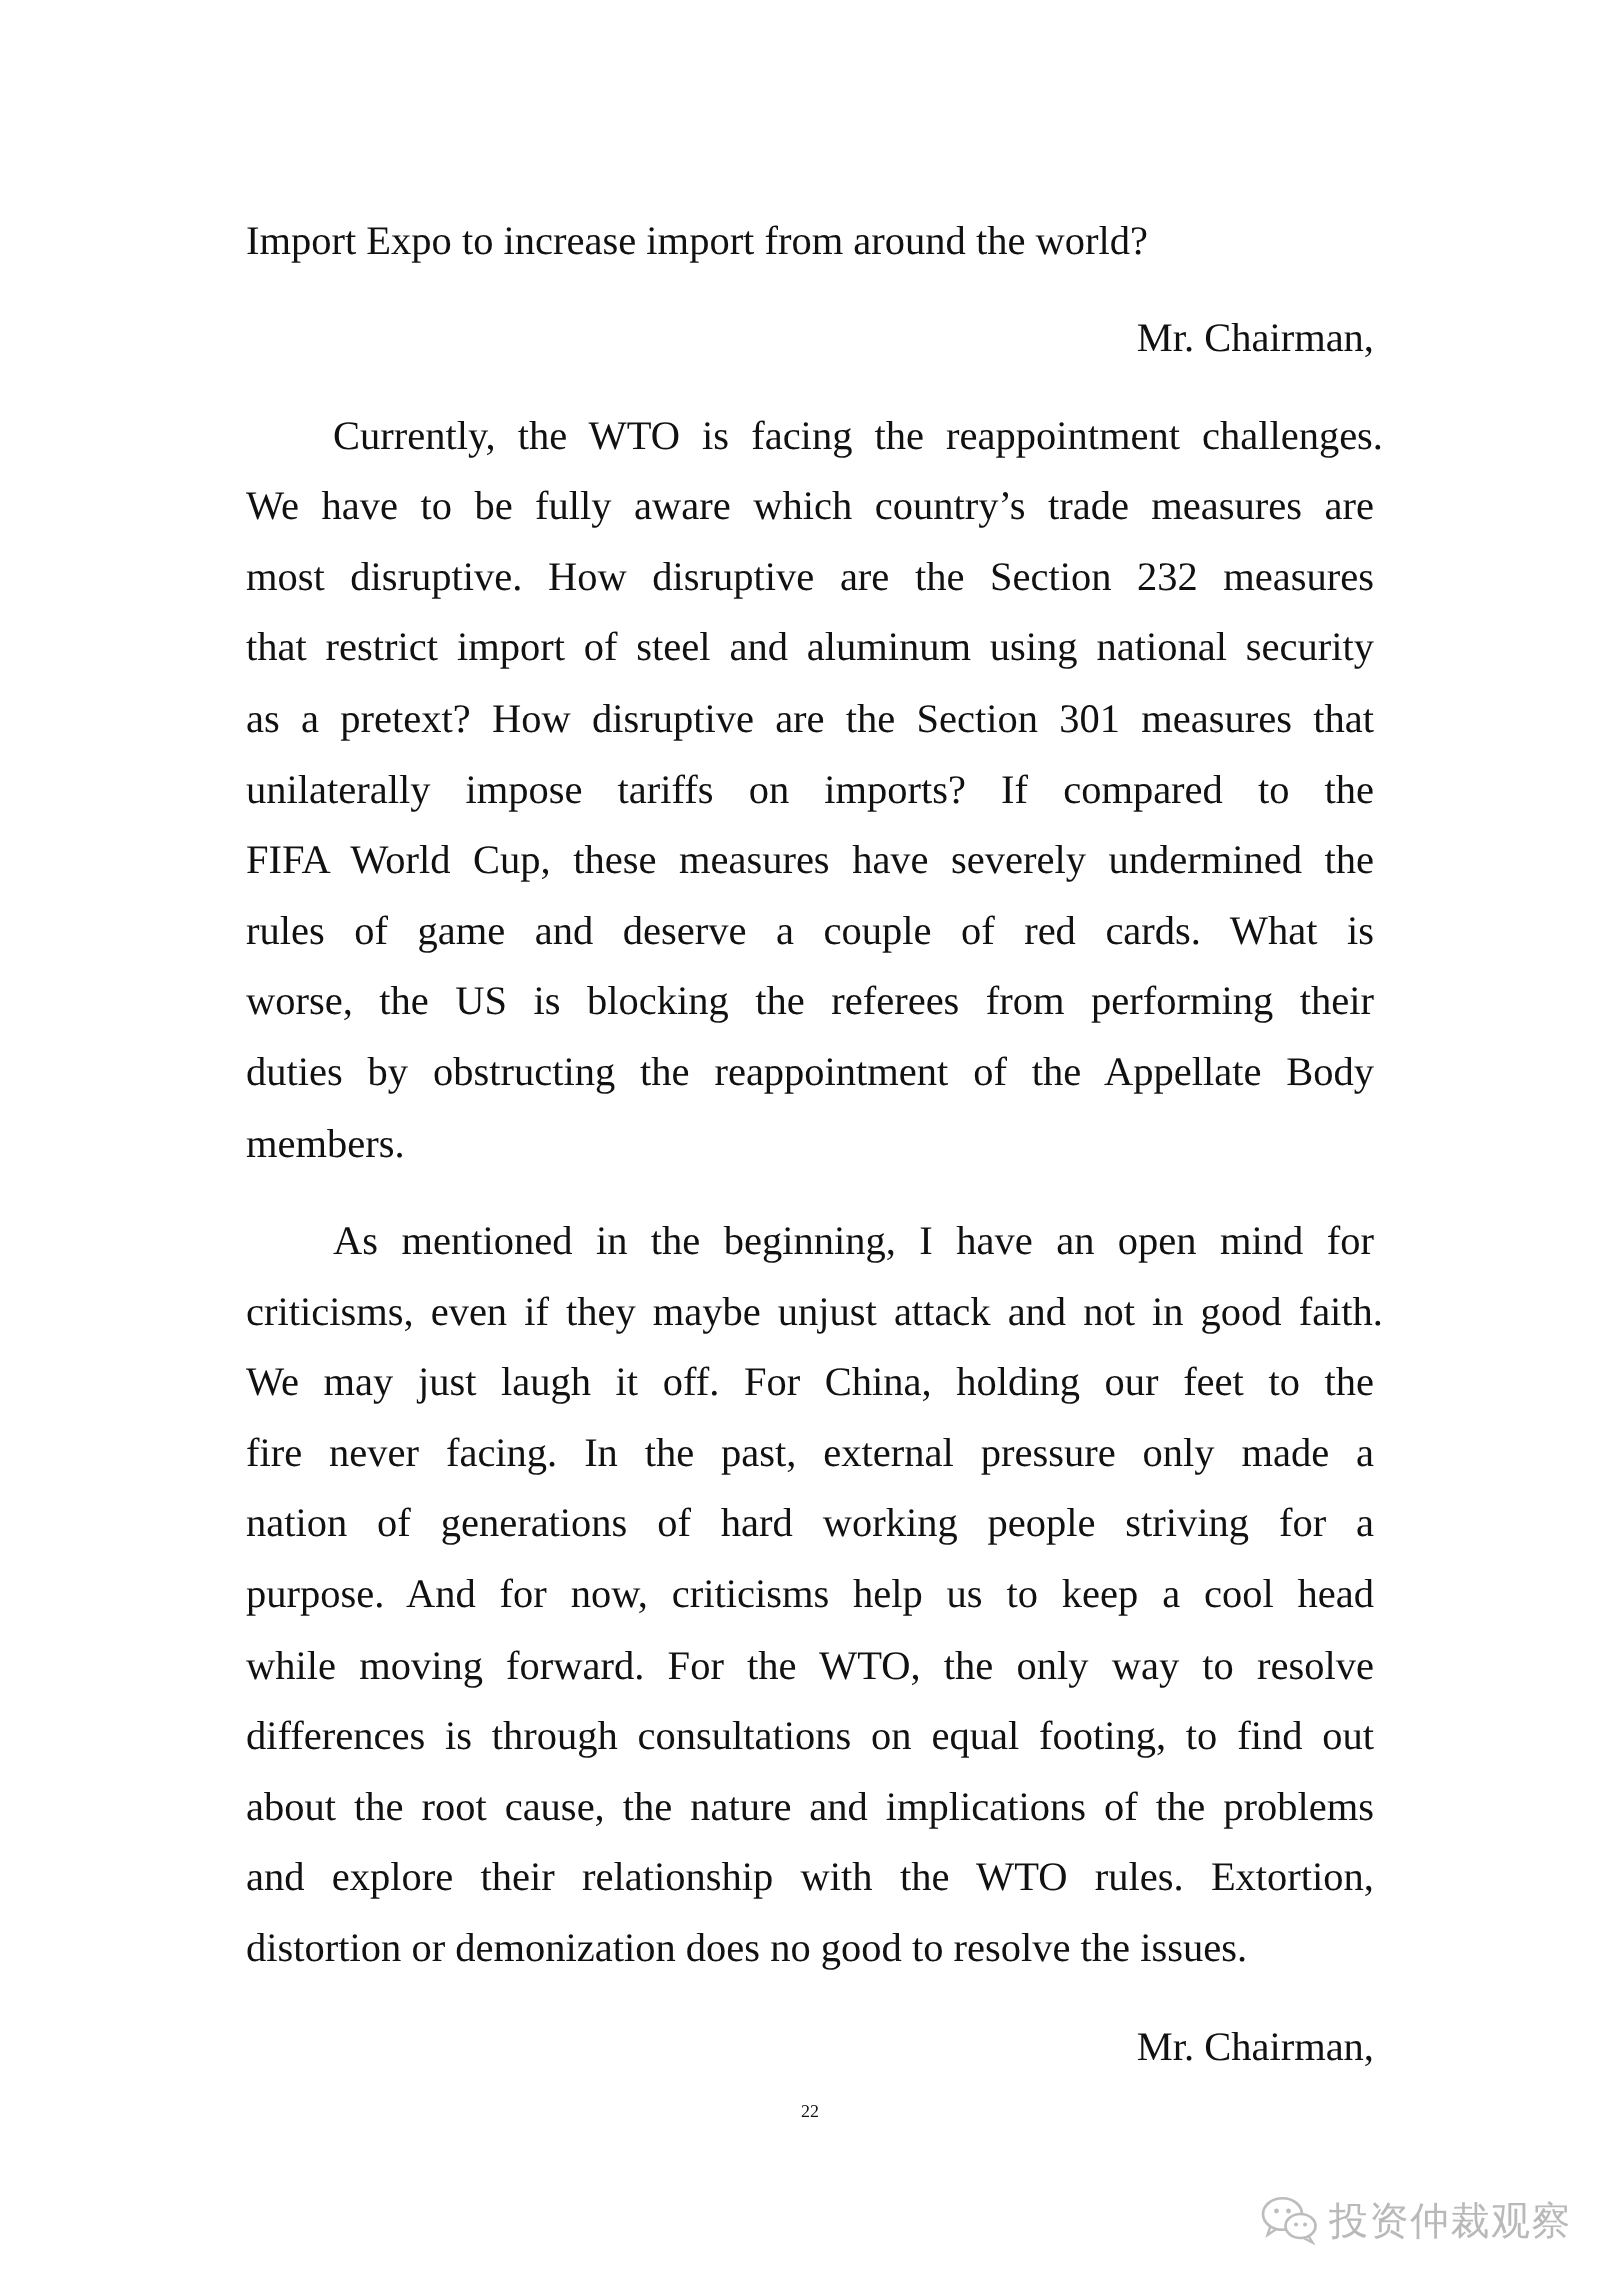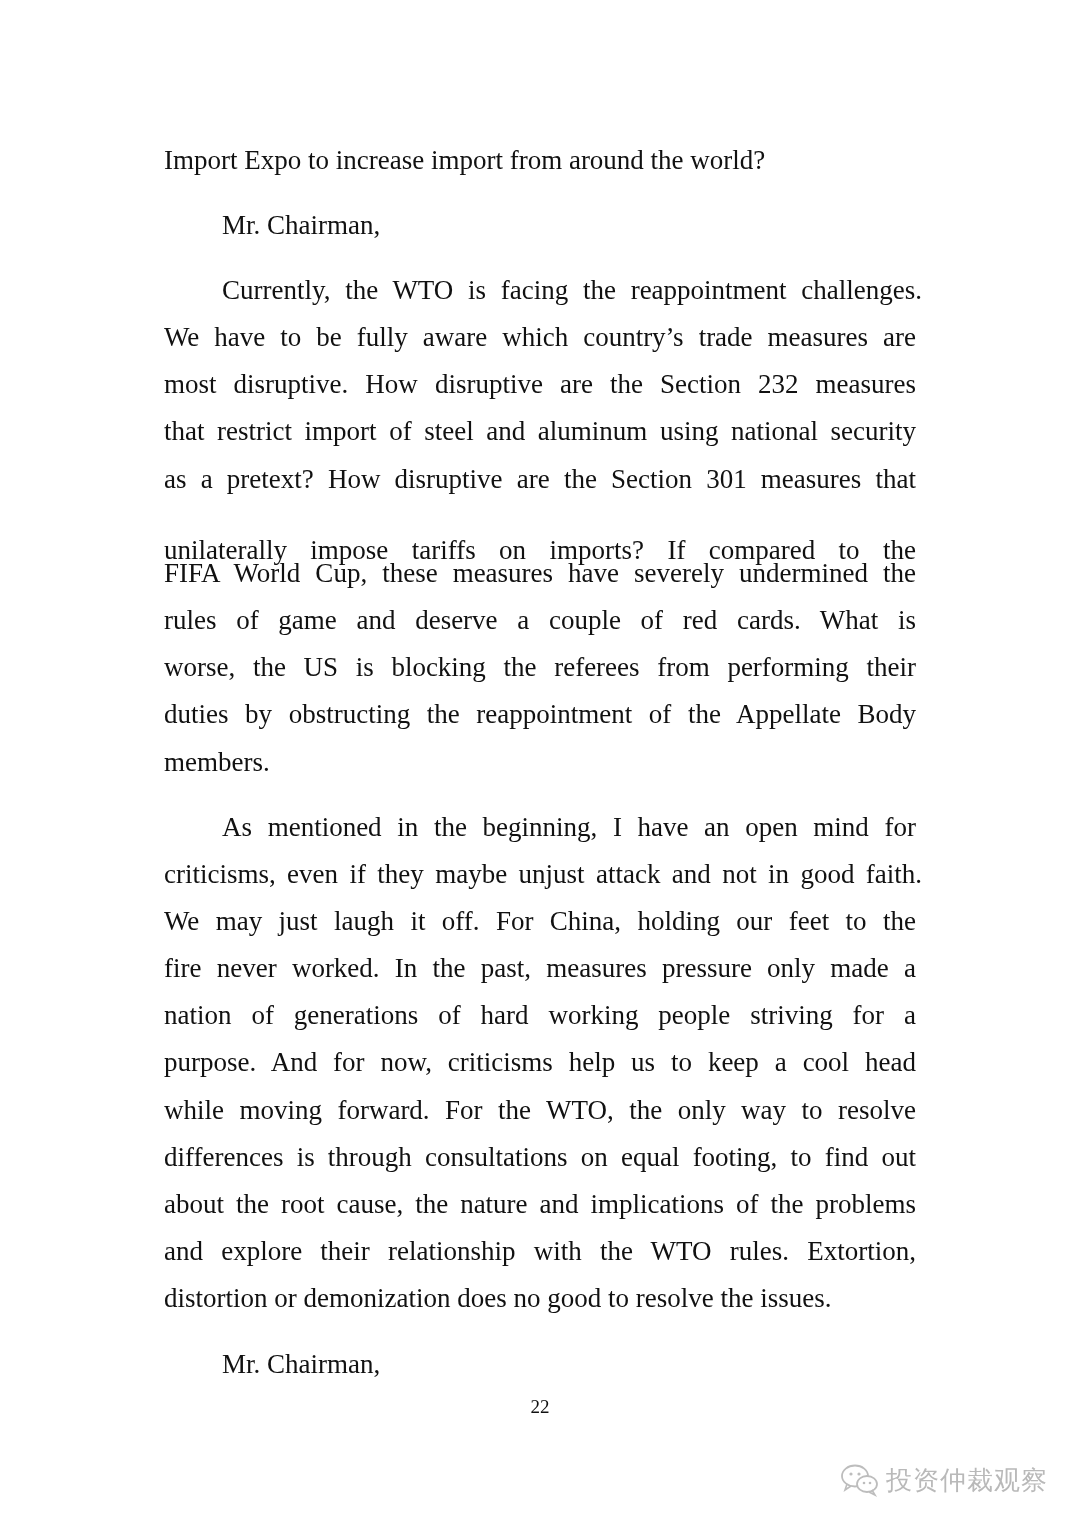--- a/index.html
+++ b/index.html
@@ -30,31 +30,32 @@
       white-space: nowrap;
       letter-spacing: 0px;
     }
     .line.justify {
       text-align: justify;
       text-align-last: justify;
     }
     .line.indent {
       left: 222px;
       width: 694px;
+      text-align: right;
     }
     .line.wide {
       width: 758px;
     }
     .pagenum {
       position: absolute;
       left: 520px;
       top: 1398px;
       width: 40px;
       text-align: center;
-      font-size: 19px;
+      font-size: 12px;
       line-height: 18px;
       font-family: "Liberation Serif", serif;
       color: #111;
     }
     .watermark {
       position: absolute;
       left: 840px;
       top: 1462px;
       height: 36px;
       display: flex;
@@ -75,31 +76,31 @@
 
   <div class="line" style="top:144px">Import Expo to increase import from around the world?</div>
 
   <div class="line indent" style="top:209px">Mr. Chairman,</div>
 
   <div class="line indent wide justify" style="top:274px;width:700px">Currently, the WTO is facing the reappointment challenges.</div>
   <div class="line justify" style="top:321px">We have to be fully aware which country’s trade measures are</div>
   <div class="line justify" style="top:368px">most disruptive.   How disruptive are the Section 232 measures</div>
   <div class="line justify" style="top:415px">that restrict import of steel and aluminum using national security</div>
   <div class="line justify" style="top:463px">as a pretext?   How disruptive are the Section 301 measures that</div>
-  <div class="line justify" style="top:534px">unilaterally impose tariffs on imports?   If compared to the</div>
+  <div class="line justify" style="top:510px">unilaterally impose tariffs on imports?   If compared to the</div>
   <div class="line justify" style="top:557px">FIFA World Cup, these measures have severely undermined the</div>
   <div class="line justify" style="top:604px">rules of game and deserve a couple of red cards.     What is</div>
   <div class="line justify" style="top:651px">worse, the US is blocking the referees from performing their</div>
   <div class="line justify" style="top:698px">duties by obstructing the reappointment of the Appellate Body</div>
   <div class="line" style="top:746px">members.</div>
 
   <div class="line indent justify" style="top:811px">As mentioned in the beginning, I have an open mind for</div>
   <div class="line justify" style="top:858px;width:758px">criticisms, even if they maybe unjust attack and not in good faith.</div>
   <div class="line justify" style="top:905px">We may just laugh it off.   For China, holding our feet to the</div>
-  <div class="line justify" style="top:952px">fire never worked.   In the past, measures pressure only made a</div>
+  <div class="line justify" style="top:952px">fire never facing.   In the past, external pressure only made a</div>
   <div class="line justify" style="top:999px">nation of generations of hard working people striving for a</div>
   <div class="line justify" style="top:1046px">purpose.   And for now, criticisms help us to keep a cool head</div>
   <div class="line justify" style="top:1094px">while moving forward.   For the WTO, the only way to resolve</div>
   <div class="line justify" style="top:1141px">differences is through consultations on equal footing, to find out</div>
   <div class="line justify" style="top:1188px">about the root cause, the nature and implications of the problems</div>
   <div class="line justify" style="top:1235px">and explore their relationship with the WTO rules.   Extortion,</div>
   <div class="line" style="top:1282px">distortion or demonization does no good to resolve the issues.</div>
 
   <div class="line indent" style="top:1348px">Mr. Chairman,</div>
 

